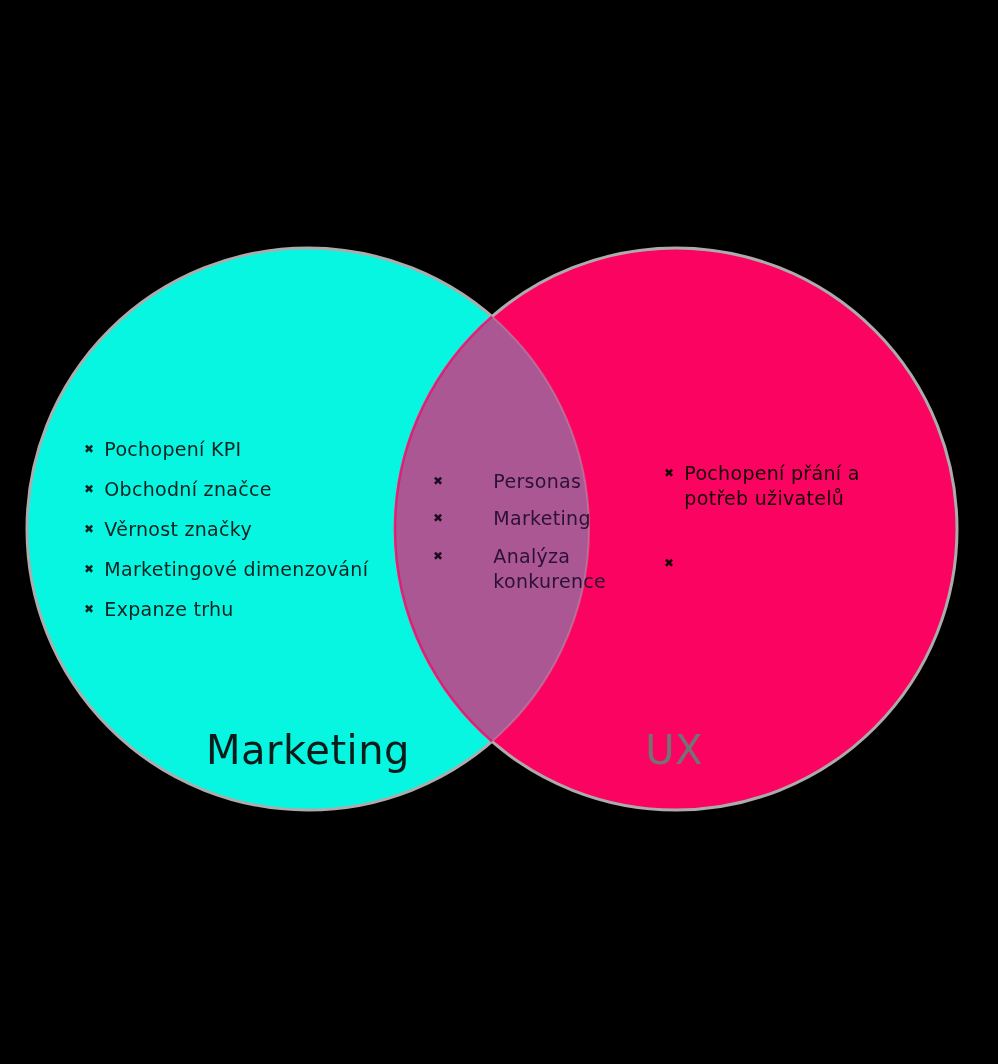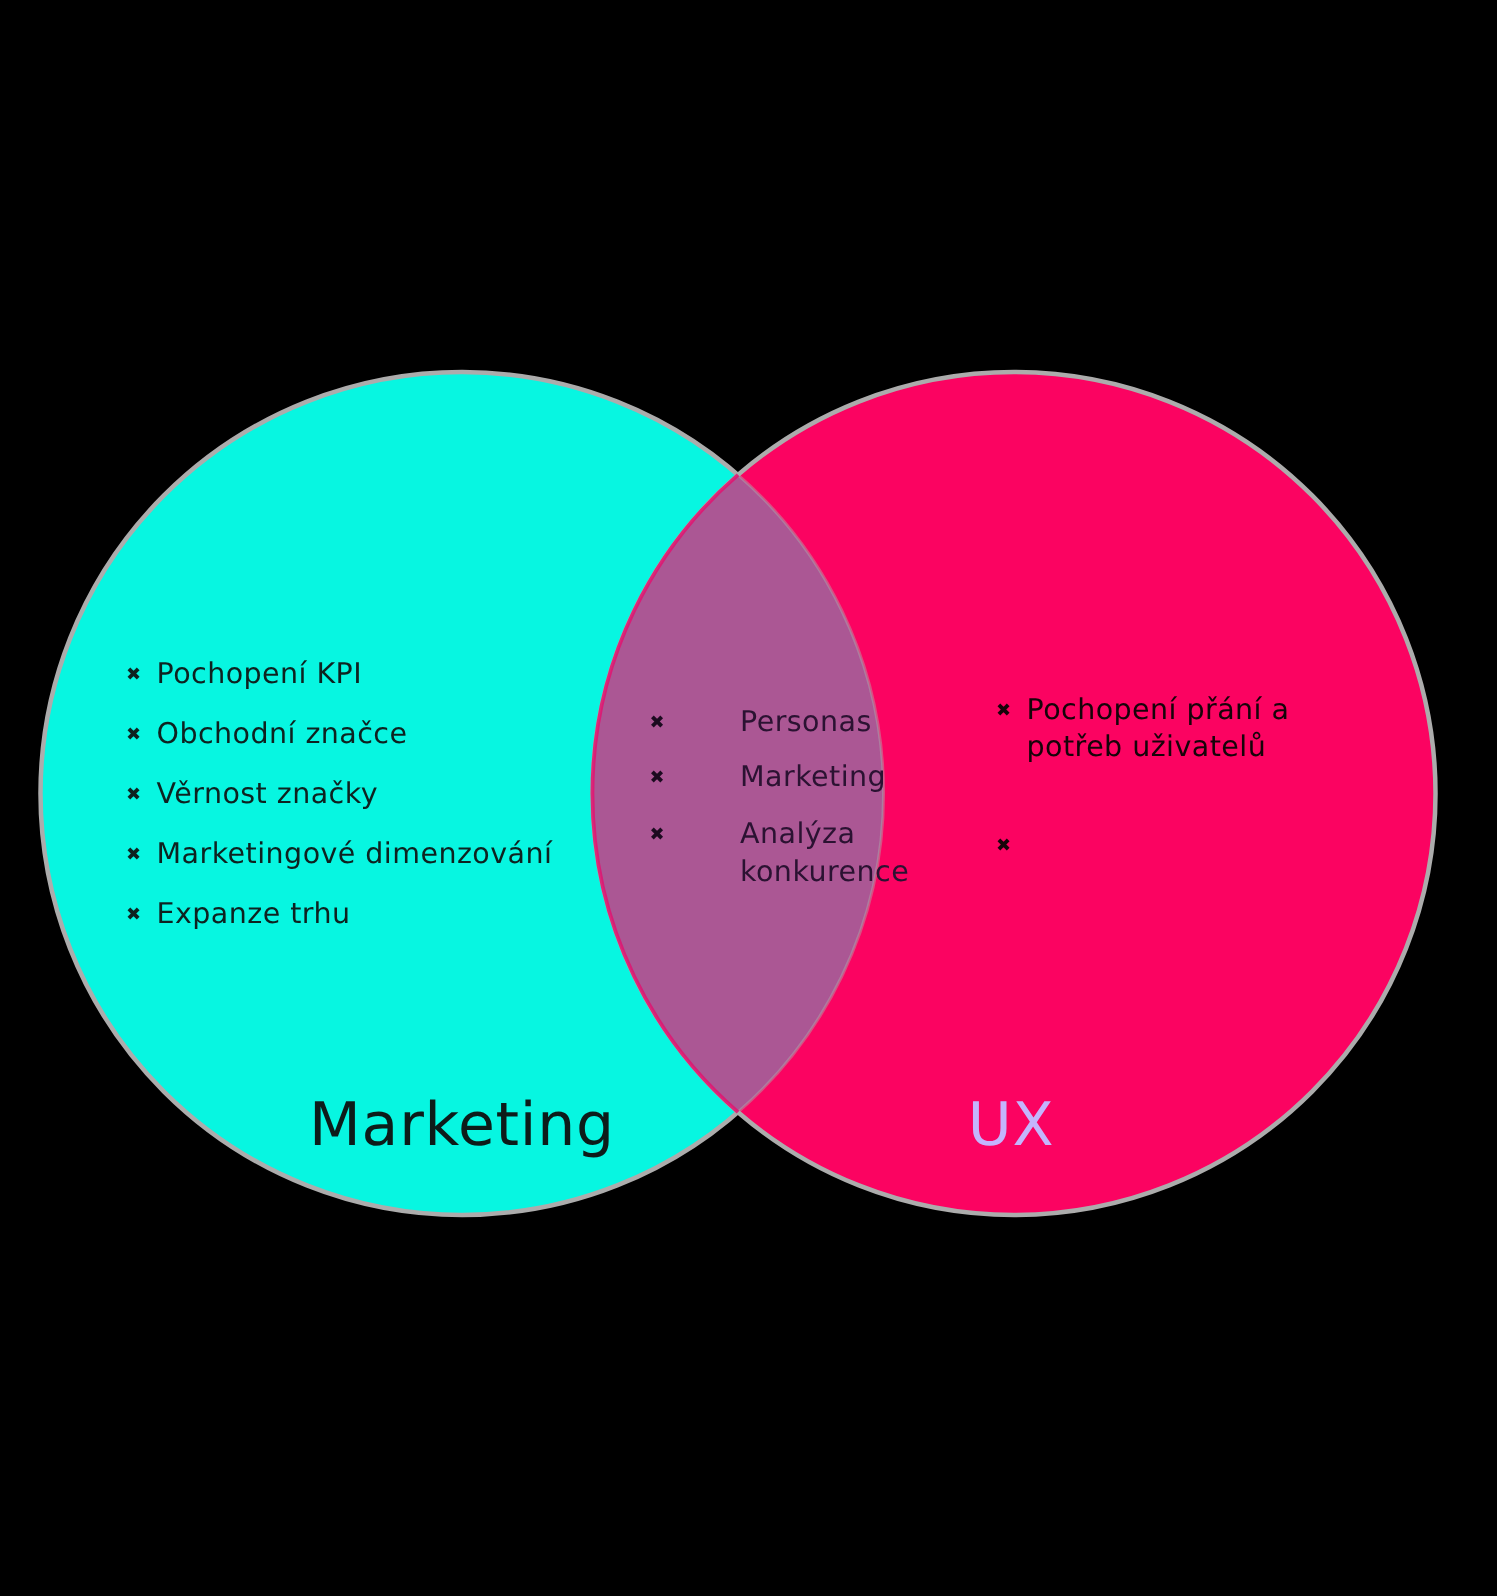--- a/index.html
+++ b/index.html
@@ -53,21 +53,21 @@
     position: absolute;
     top: 731px;
     transform: translateX(-50%);
     font-size: 40px;
     line-height: 38px;
     letter-spacing: 0.5px;
     color: #0d1c1a;
     white-space: nowrap;
   }
   .label-marketing { left: 308px; }
-  .label-ux { left: 674px; color: #c4b5fd; }
+  .label-ux { left: 674px; color: #737373; }
 </style>
 </head>
 <body>
 
 <div class="stage">
 
   <svg class="venn-svg" width="998" height="1064" viewBox="0 0 998 1064">
 
     <circle cx="308" cy="529" r="281" stroke-width="3" fill="#07F6E1" stroke="#ACACAC"></circle>
 

